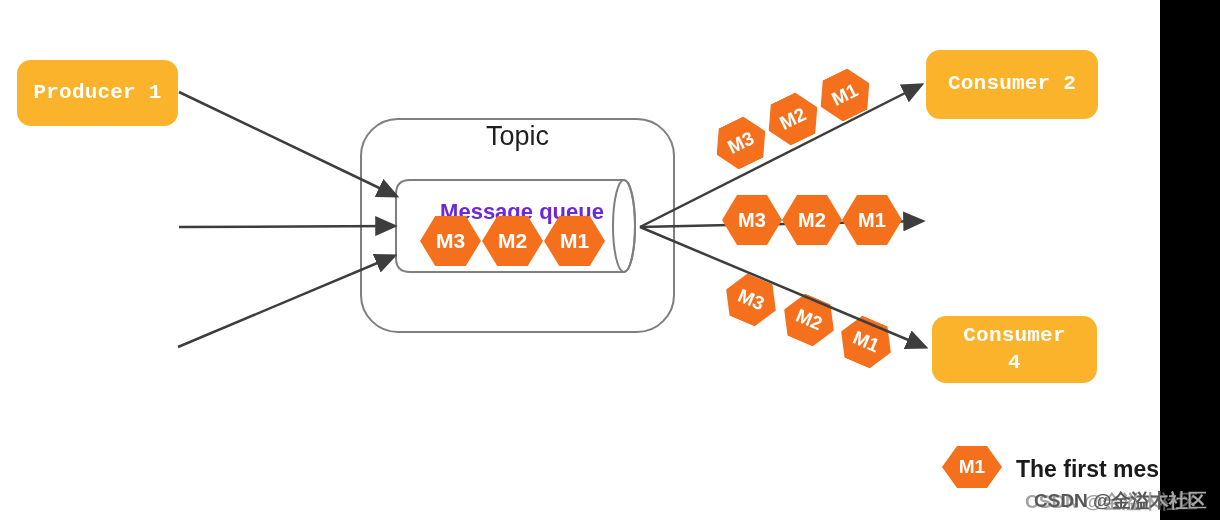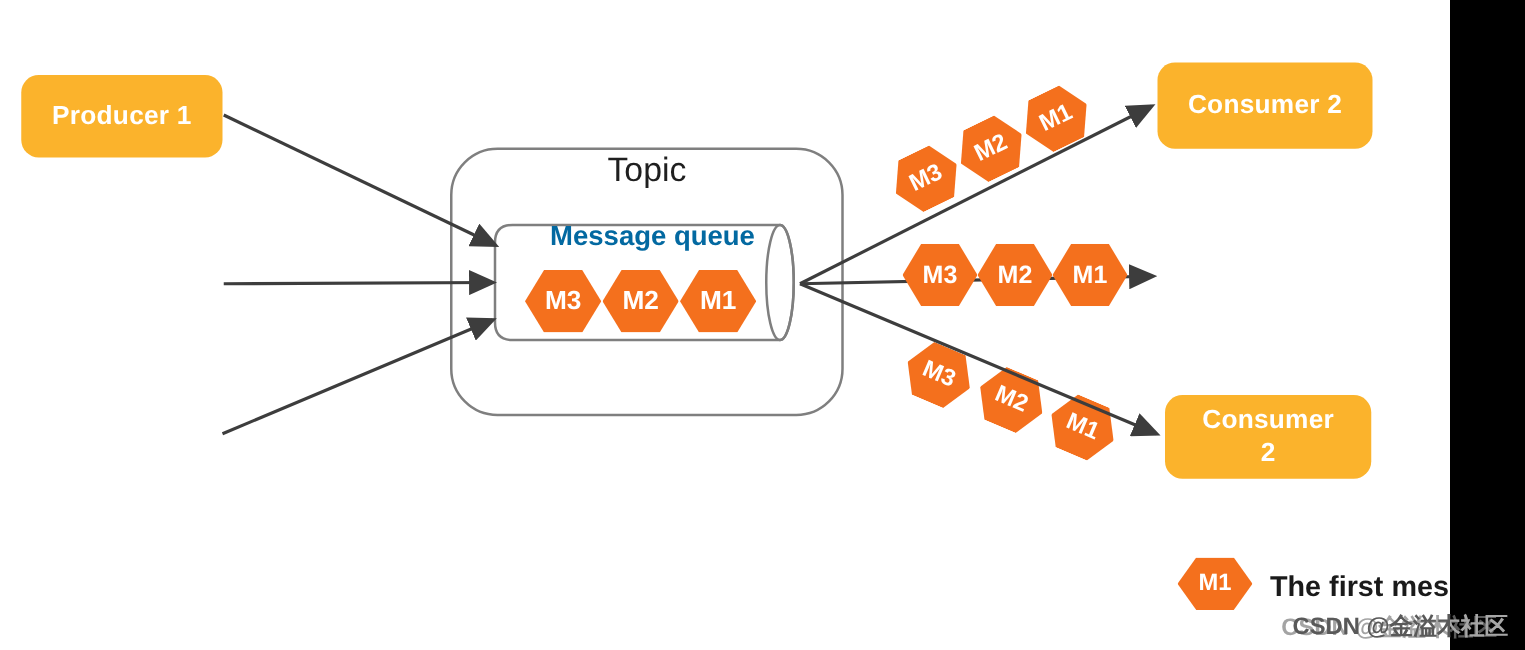--- a/index.html
+++ b/index.html
@@ -6,40 +6,40 @@
   *{box-sizing:border-box;}
   .canvas{
     position:relative;width:1220px;height:520px;background:#ffffff;
     overflow:hidden;font-family:"Liberation Sans","DejaVu Sans",sans-serif;
   }
   
   .node{
     position:absolute;background:#FBB32C;border-radius:14px;color:#fff;
     display:flex;align-items:center;justify-content:center;text-align:center;
     font-size:21px;font-weight:600;letter-spacing:.2px;z-index:1;
-    white-space:pre-line;line-height:1.25;
+    white-space:pre-line;line-height:1.25;font-family:Liberation Mono, monospace;
   }
   .producer-1{left:17px;top:60px;width:161px;height:66px;}
   .producer-2{left:17px;top:194px;width:161px;height:66px;}
   .producer-3{left:17px;top:314px;width:161px;height:66px;}
   .consumer-1{left:926px;top:50px;width:172px;height:69px;}
   .consumer-2{left:928px;top:186px;width:175px;height:66px;}
   .consumer-3{left:932px;top:316px;width:165px;height:67px;}
   
   .topic-box{
     position:absolute;left:360px;top:118px;width:315px;height:215px;
     border:2px solid #7F7F7F;border-radius:38px;background:#fff;z-index:0;
   }
   .topic-title{
     position:absolute;left:360px;top:121px;width:315px;text-align:center;
     font-size:27px;color:#1f1f1f;font-weight:500;z-index:3;
   }
   .queue-label{
-    position:absolute;left:412px;top:176px;width:220px;text-align:center;
-    font-size:22px;color:#0369a1;font-weight:600;z-index:3;
+    position:absolute;left:412px;top:199px;width:220px;text-align:center;
+    font-size:22px;color:#6d28d9;font-weight:600;z-index:3;
   }
   
   .hex{
     position:absolute;background:#F4701D;color:#fff;font-weight:700;
     display:flex;align-items:center;justify-content:center;
     clip-path:polygon(25% 0,75% 0,100% 50%,75% 100%,25% 100%,0 50%);
     font-size:20px;z-index:3;
   }
   .hex.queue{width:61px;height:50px;top:216px;font-size:21px;}
   .hq3{left:420px;} .hq2{left:482px;} .hq1{left:544px;}
@@ -111,21 +111,21 @@
   <div class="hex queue hq3">M3</div>
   <div class="hex queue hq2">M2</div>
   <div class="hex queue hq1">M1</div>
 
   <div class="hex mid hm3">M3</div>
   <div class="hex mid hm2">M2</div>
   <div class="hex mid hm1">M1</div>
 
   <div class="node consumer-1">Consumer 2</div>
   <div class="node consumer-3">Consumer
-2</div>
+4</div>
 
   <div class="hex legend-hex">M1</div>
   <div class="legend-text">The first mess</div>
 
   <div class="black-strip"></div>
 
   <div class="watermark">
     <span class="ghost">CSDN @金溢木社区</span>
     <span>CSDN @金溢木社区</span>
   </div>

